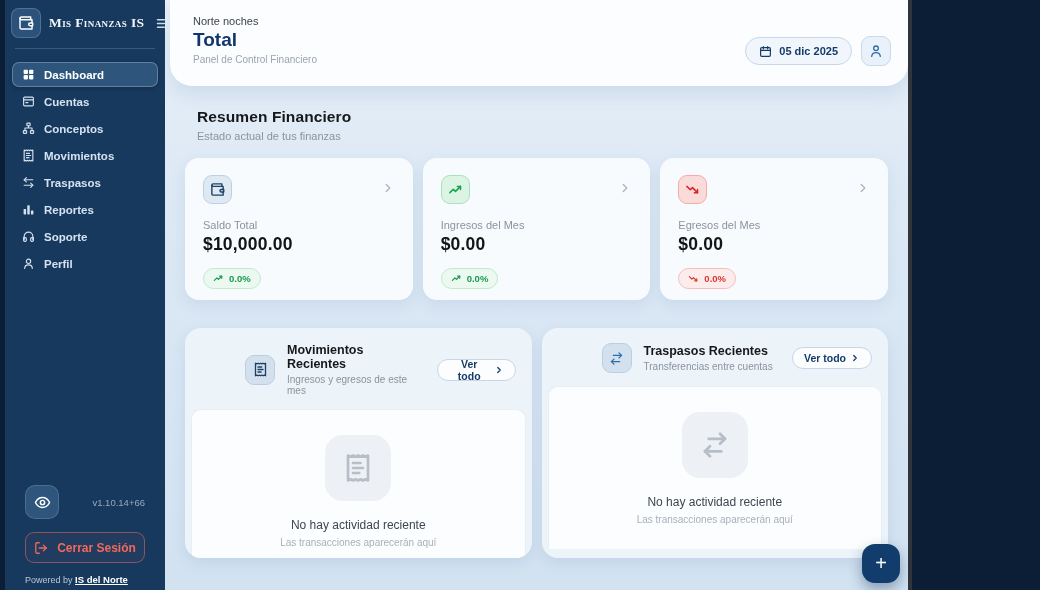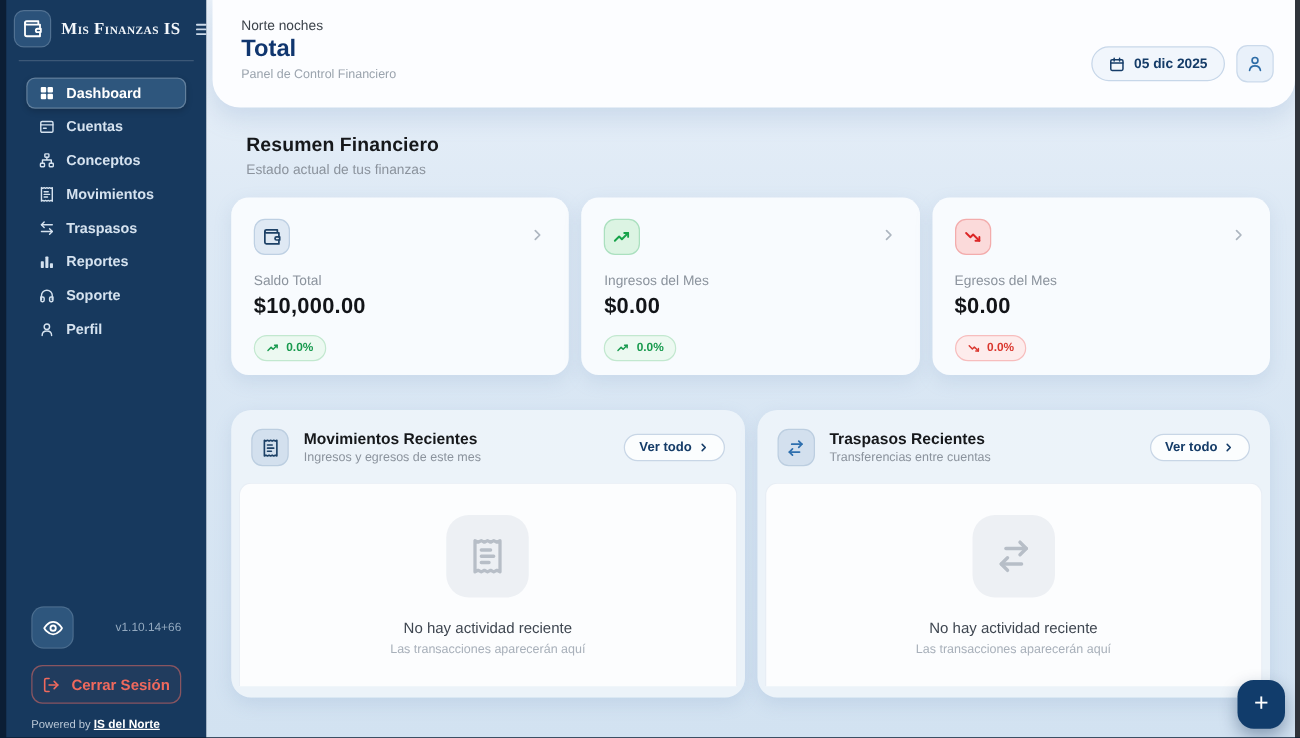--- a/index.html
+++ b/index.html
@@ -1,32 +1,32 @@
 <!DOCTYPE html>
 <html><head>
 <meta charset="utf-8">
 <style>
   * { margin:0; padding:0; box-sizing:border-box; }
   html,body { width:1040px; height:590px; }
   body { font-family:"Liberation Sans", sans-serif; overflow:hidden; background:#0b1e35; }
-  .screen { width:1040px; height:590px; display:flex; position:relative; overflow:hidden; }
+  .screen { width:912px; height:590px; display:flex; position:relative; overflow:hidden; }
 
   
   .edge-left { width:5px; background:#0b1e35; flex-shrink:0; }
 
   
   .sidebar { width:160px; background:#17395e; display:flex; flex-direction:column; color:#d9e5f1; flex-shrink:0; }
   .sb-header { display:flex; align-items:center; gap:8px; padding:8px 8px 8px 6px; }
   .logo-badge { width:30px; height:30px; border-radius:8px; background:#2b527a; border:1px solid rgba(255,255,255,.18);
                 display:flex; align-items:center; justify-content:center; color:#fff; flex-shrink:0; }
   .brand { flex:1; font-family:"Liberation Serif", serif; font-variant:small-caps; font-size:13.5px; font-weight:700;
            letter-spacing:.4px; color:#f3f7fb; white-space:nowrap; }
   .collapse-btn { color:#ccdaе9; color:#ccdae9; background:none; border:none; display:flex; cursor:pointer; padding:2px; }
   .sb-divider { height:1px; background:rgba(255,255,255,.16); margin:2px 10px 13px; }
-  .nav { padding:0 16px; display:flex; flex-direction:column; gap:2px; }
+  .nav { padding:0 7px; display:flex; flex-direction:column; gap:2px; }
   .nav-item { display:flex; align-items:center; gap:9px; height:25px; padding:0 9px; border-radius:7px;
               font-size:11.5px; font-weight:600; color:#d5e2ef; cursor:pointer; border:1px solid transparent; white-space:nowrap; }
   .nav-item svg { width:13px; height:13px; flex-shrink:0; }
   .nav-item.active { background:#2e567d; border-color:rgba(255,255,255,.25); color:#ffffff; box-shadow:0 2px 5px rgba(0,0,0,.18); }
   .sb-footer { margin-top:auto; padding:0 20px 5px; }
   .eye-row { display:flex; align-items:center; justify-content:space-between; margin-bottom:13px; }
   .eye-btn { width:34px; height:34px; border-radius:10px; background:#2e567d; border:1px solid rgba(255,255,255,.14);
              display:flex; align-items:center; justify-content:center; color:#ffffff; cursor:pointer; }
   .version { font-size:9.5px; color:#93a9bf; }
   .logout-btn { width:100%; height:31px; border-radius:9px; border:1px solid rgba(240,110,100,.5); background:rgba(240,110,100,.05);
@@ -67,21 +67,21 @@
   .card-value { margin-top:3px; font-size:17.5px; font-weight:700; color:#121418; letter-spacing:.2px; }
   .badge { display:inline-flex; align-items:center; gap:5px; margin-top:13px; padding:4px 9px; border-radius:11px;
            font-size:9.5px; font-weight:700; }
   .badge.up   { background:#ecf9f1; border:1px solid #c2e8cf; color:#189a4e; }
   .badge.down { background:#fdecec; border:1px solid #f7bdbd; color:#da382f; }
 
   .activity { margin-top:28px; }
   .panels-row { display:flex; gap:10px; margin-top:14px; }
   .panel { flex:1; background:rgba(238,244,250,.92); border-radius:16px; box-shadow:0 5px 14px rgba(125,155,195,.2);
            height:230px; overflow:hidden; }
-  .panel-header { display:flex; align-items:center; gap:12px; padding:15px 16px 13px; }
+  .panel-header { display:flex; align-items:center; gap:12px; padding:15px 16px 13px;margin-left:44px; }
   .p-icon { width:30px; height:30px; border-radius:9px; background:#d3e0ee; border:1px solid #bccee0;
             display:flex; align-items:center; justify-content:center; flex-shrink:0; }
   .p-icon.navy { color:#1c4066; } .p-icon.blue { color:#2e6fae; }
   .p-title { font-size:12.5px; font-weight:700; color:#16181b; }
   .p-sub { font-size:10px; color:#8b939d; margin-top:3px; }
   .ver-todo { margin-left:auto; height:22px; border-radius:12px; border:1px solid #c8d6e6; background:#fbfdfe;
               display:flex; align-items:center; gap:4px; padding:0 11px; font-size:10.5px; font-weight:700; color:#153c68;
               cursor:pointer; font-family:inherit; }
   .panel-body { margin:0 6px; background:#fcfdfe; border-radius:10px 10px 0 0; border:1px solid #e8eef5; border-bottom:none;
                 height:163px; text-align:center; padding-top:25px; }

